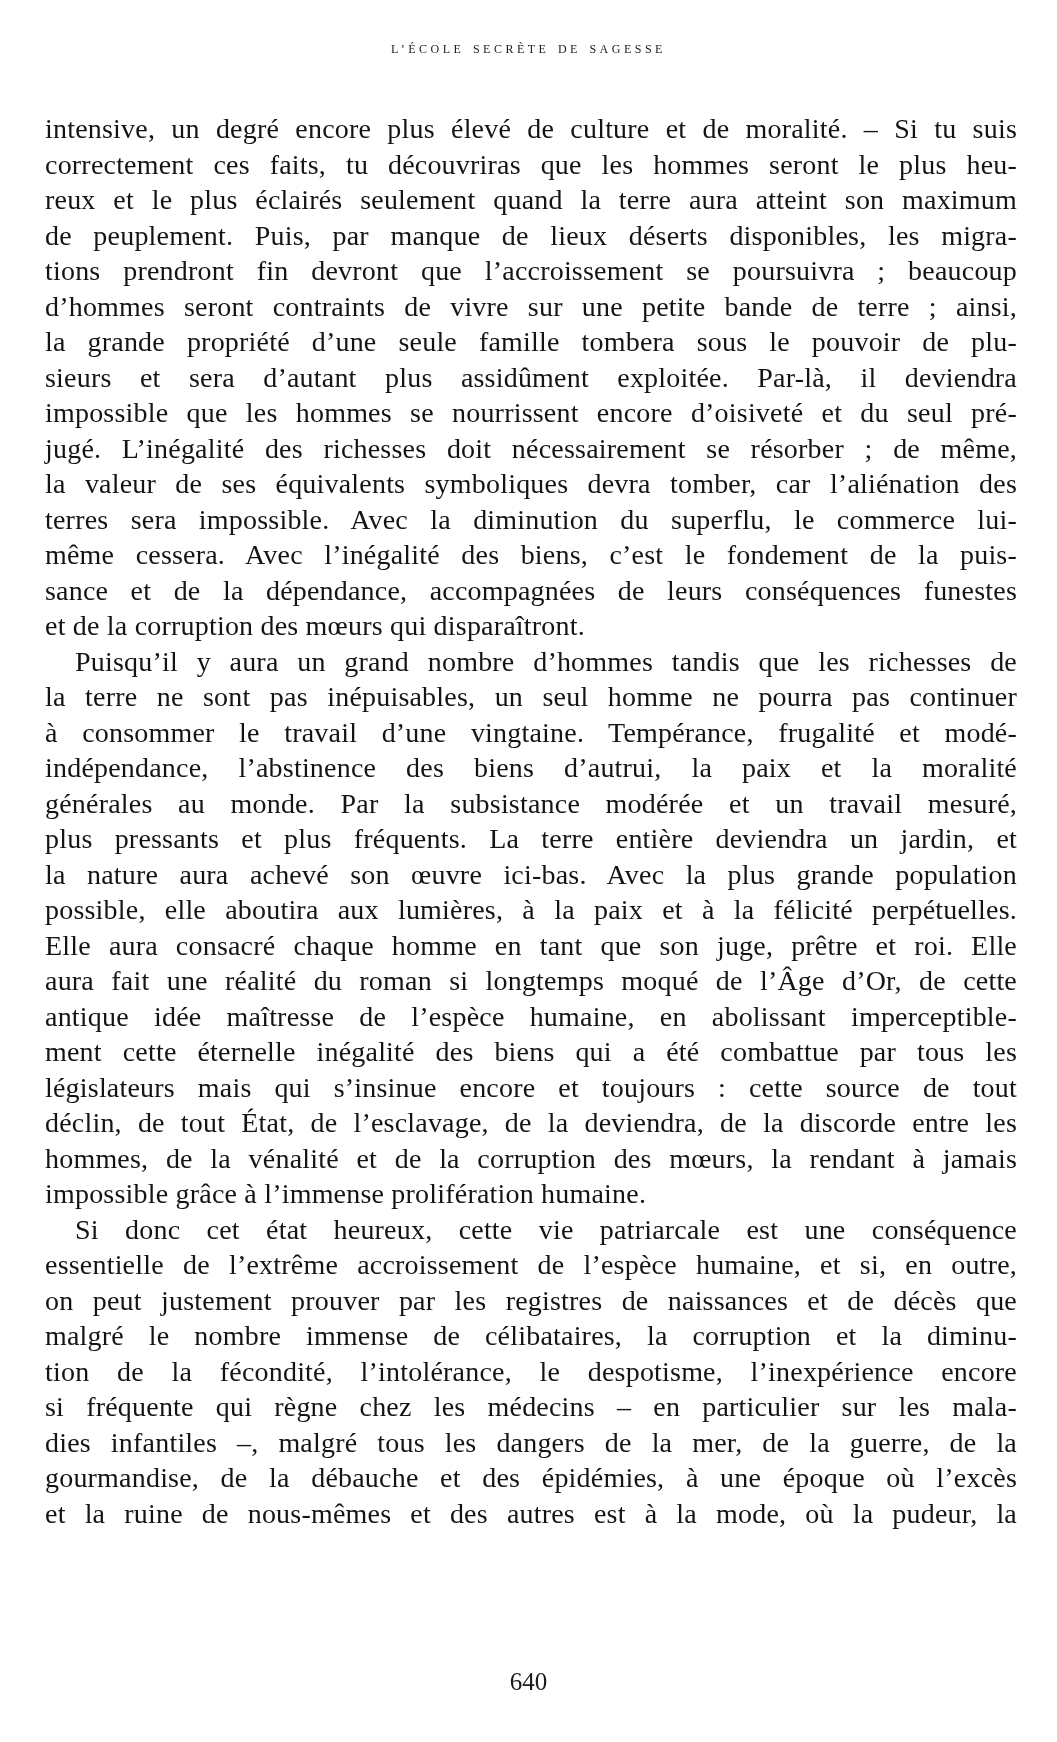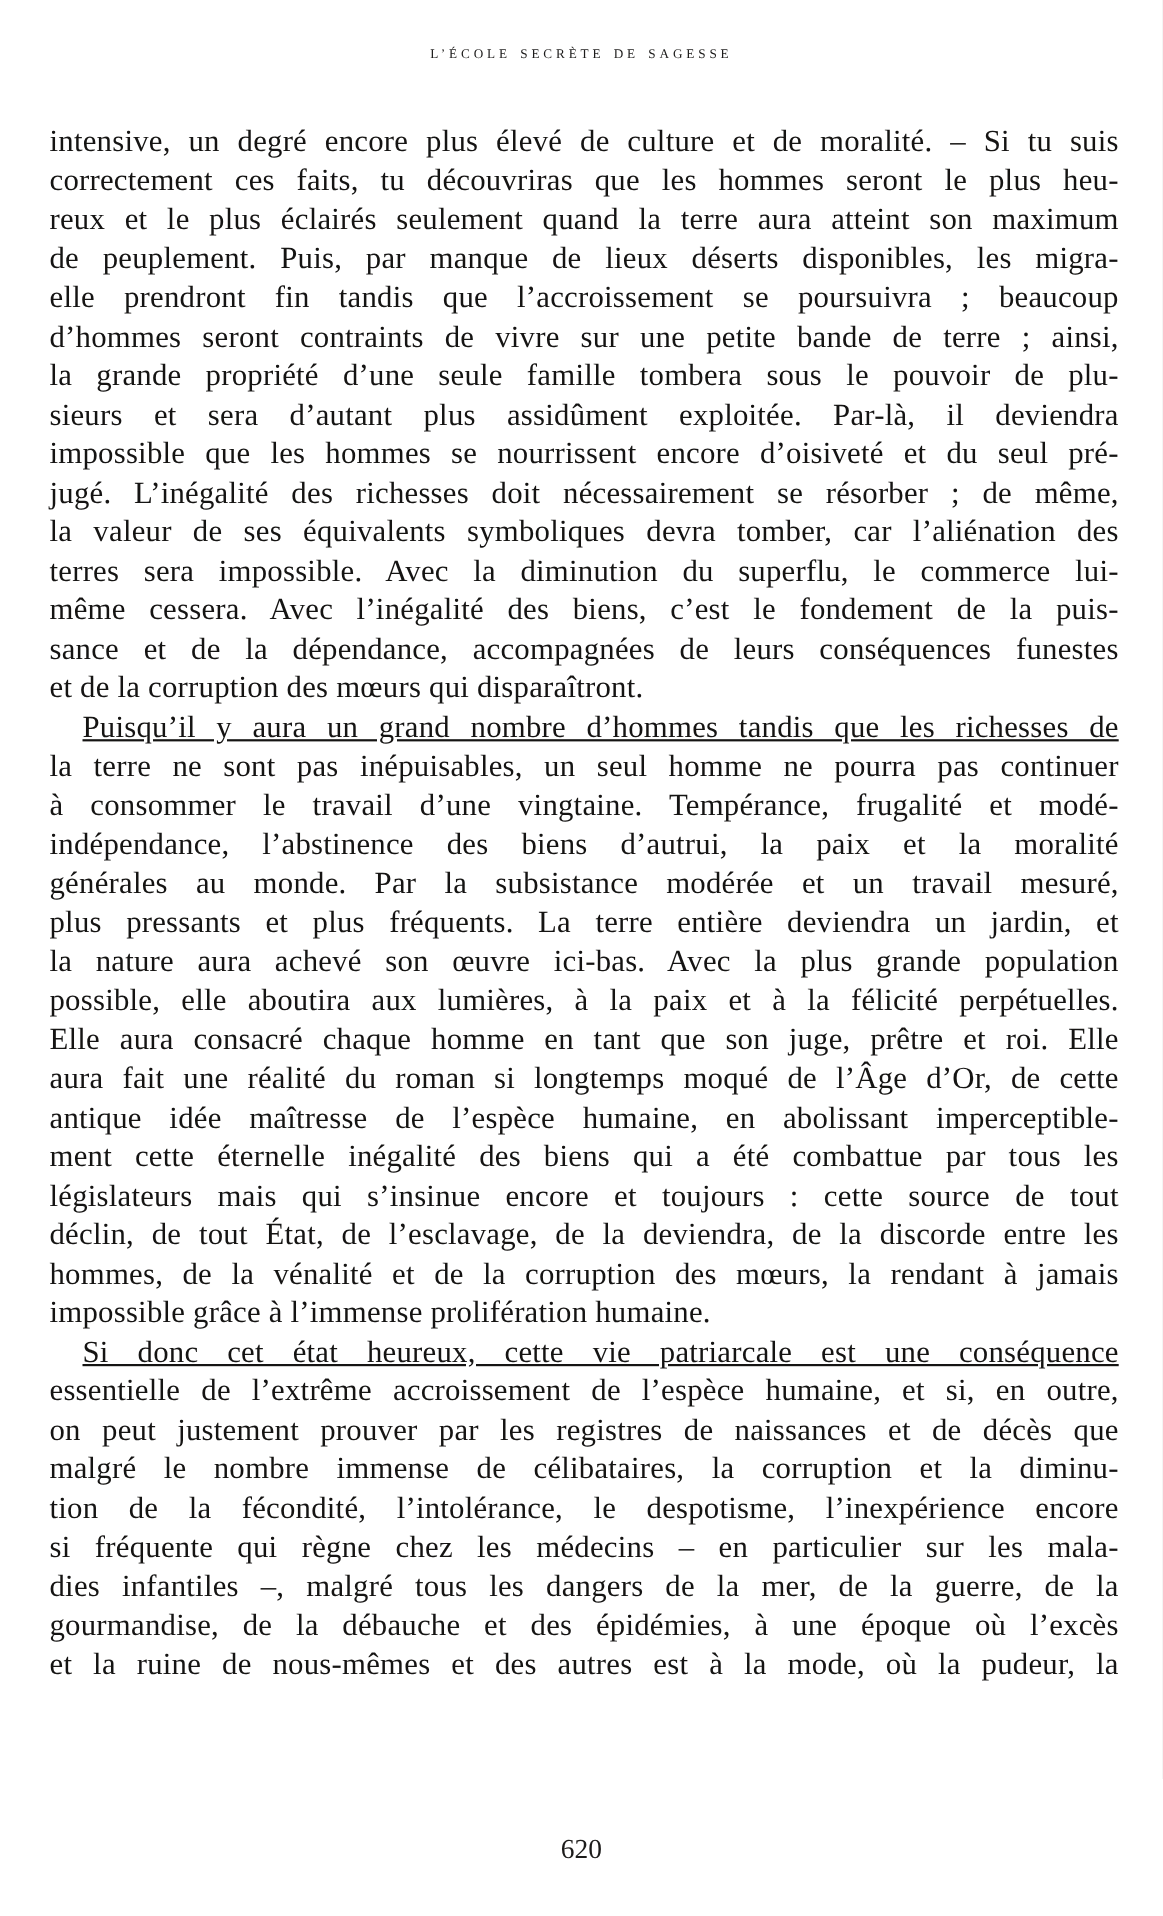--- a/index.html
+++ b/index.html
@@ -44,21 +44,20 @@
     white-space: normal;
     text-align: justify;
     text-align-last: justify;
     letter-spacing: 0.2px;
   }
   .line.para-last {
     text-align-last: left;
   }
   .line.indented {
     text-indent: 30px;
-    text-decoration: underline;
   }
   .page-number {
     position: absolute;
     top: 1668px;
     left: 0;
     width: 100%;
     text-align: center;
     font-size: 25px;
     color: #1c1b1a;
   }
@@ -68,21 +67,21 @@
 
 <div class="page">
   <div class="running-title">L’ÉCOLE SECRÈTE DE SAGESSE</div>
 
   <div class="page-text">
       <div class="paragraph">
         <div class="line">intensive, un degré encore plus élevé de culture et de moralité. – Si tu suis</div>
         <div class="line">correctement ces faits, tu découvriras que les hommes seront le plus heu-</div>
         <div class="line">reux et le plus éclairés seulement quand la terre aura atteint son maximum</div>
         <div class="line">de peuplement. Puis, par manque de lieux déserts disponibles, les migra-</div>
-        <div class="line">elle prendront fin tandis que l’accroissement se poursuivra ; beaucoup</div>
+        <div class="line">tions prendront fin devront que l’accroissement se poursuivra ; beaucoup</div>
         <div class="line">d’hommes seront contraints de vivre sur une petite bande de terre ; ainsi,</div>
         <div class="line">la grande propriété d’une seule famille tombera sous le pouvoir de plu-</div>
         <div class="line">sieurs et sera d’autant plus assidûment exploitée. Par-là, il deviendra</div>
         <div class="line">impossible que les hommes se nourrissent encore d’oisiveté et du seul pré-</div>
         <div class="line">jugé. L’inégalité des richesses doit nécessairement se résorber ; de même,</div>
         <div class="line">la valeur de ses équivalents symboliques devra tomber, car l’aliénation des</div>
         <div class="line">terres sera impossible. Avec la diminution du superflu, le commerce lui-</div>
         <div class="line">même cessera. Avec l’inégalité des biens, c’est le fondement de la puis-</div>
         <div class="line">sance et de la dépendance, accompagnées de leurs conséquences funestes</div>
         <div class="line para-last">et de la corruption des mœurs qui disparaîtront.</div>
@@ -111,14 +110,14 @@
         <div class="line">on peut justement prouver par les registres de naissances et de décès que</div>
         <div class="line">malgré le nombre immense de célibataires, la corruption et la diminu-</div>
         <div class="line">tion de la fécondité, l’intolérance, le despotisme, l’inexpérience encore</div>
         <div class="line">si fréquente qui règne chez les médecins – en particulier sur les mala-</div>
         <div class="line">dies infantiles –, malgré tous les dangers de la mer, de la guerre, de la</div>
         <div class="line">gourmandise, de la débauche et des épidémies, à une époque où l’excès</div>
         <div class="line">et la ruine de nous-mêmes et des autres est à la mode, où la pudeur, la</div>
       </div>
     </div>
 
-  <div class="page-number">620</div>
+  <div class="page-number">640</div>
 </div>
 
 </body></html>

